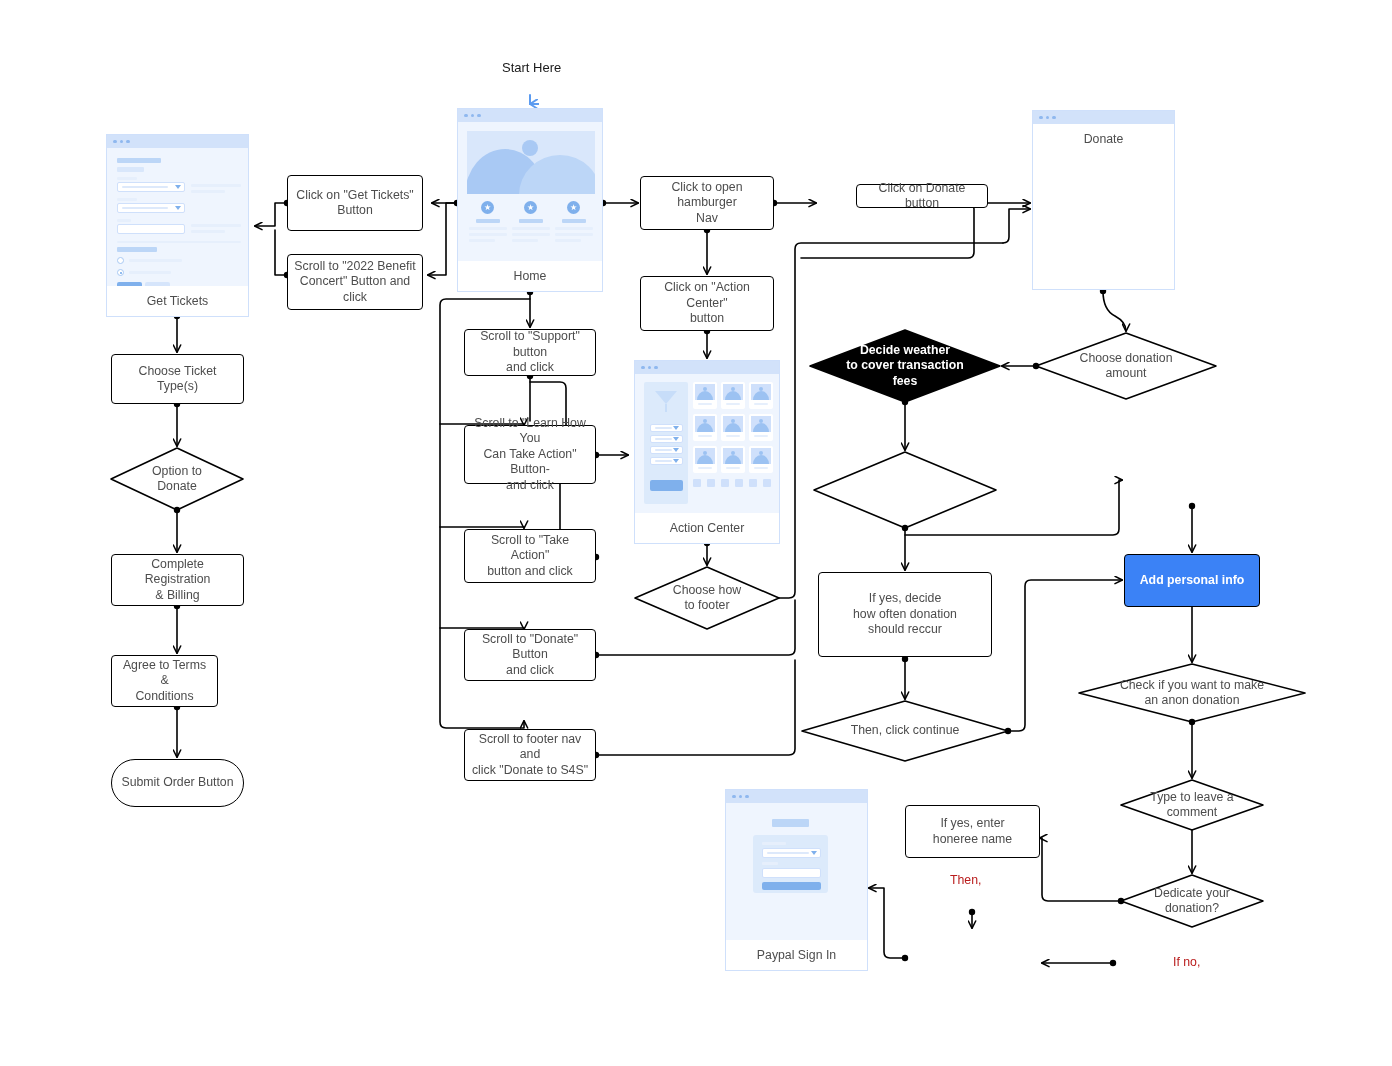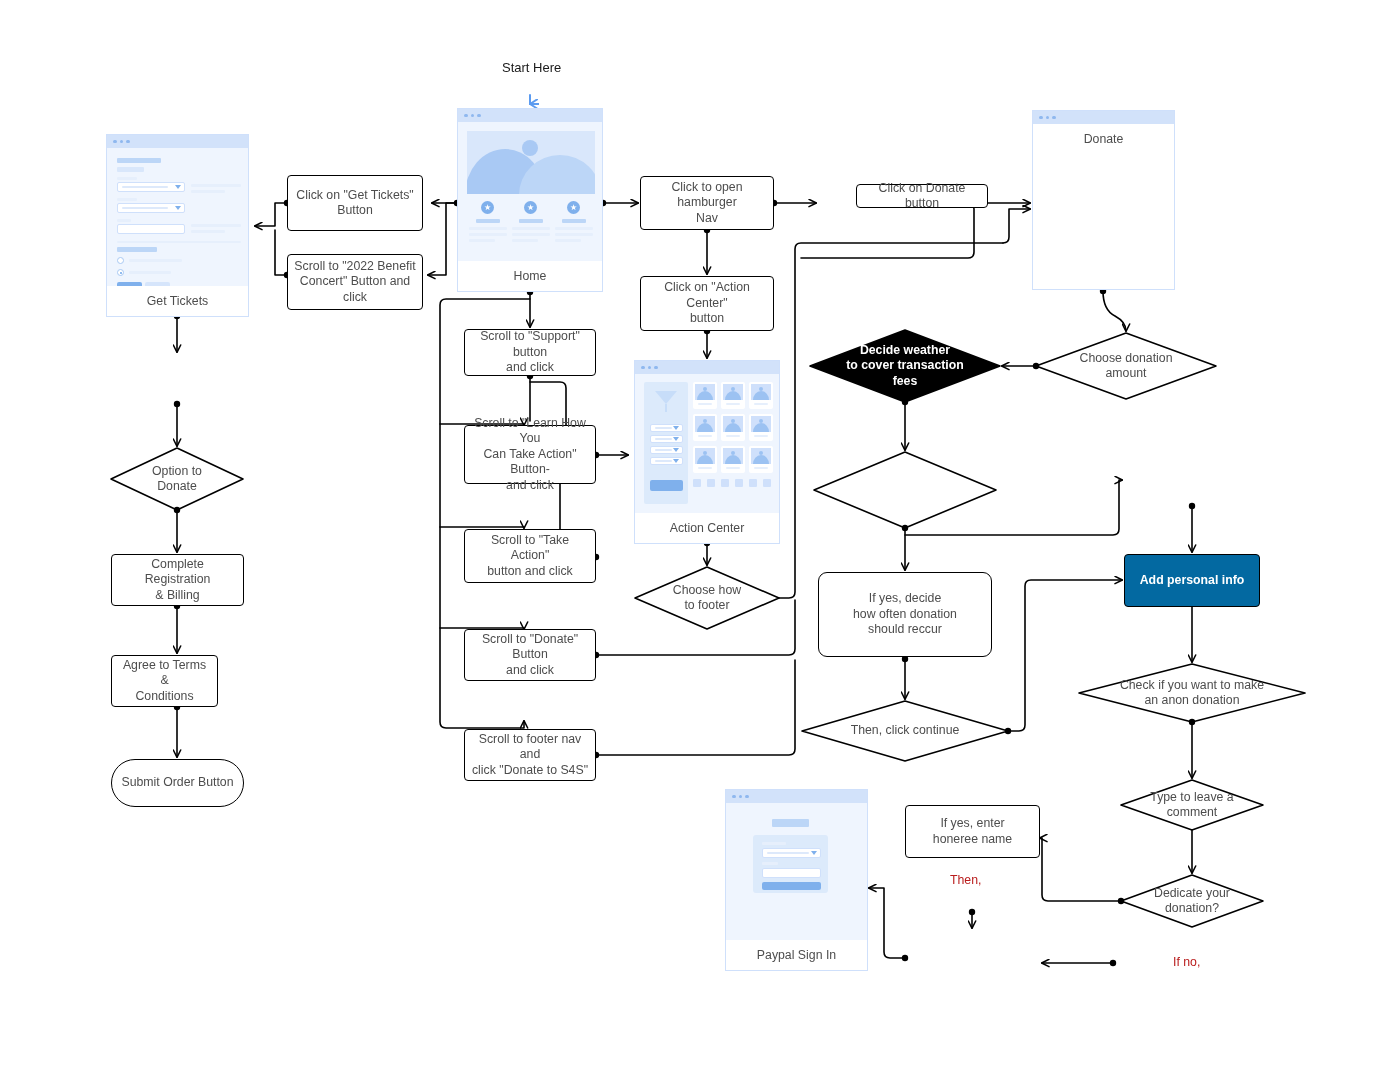--- a/index.html
+++ b/index.html
@@ -6,21 +6,21 @@
   body{width:1392px;height:1066px;overflow:hidden;
        font-family:"Liberation Sans","DejaVu Sans",sans-serif;}
   #canvas{position:relative;width:1392px;height:1066px;}
   svg#wires{position:absolute;left:0;top:0;width:1392px;height:1066px;pointer-events:none;}
 
   
   .node{position:absolute;box-sizing:border-box;display:flex;align-items:center;
         justify-content:center;text-align:center;color:#4d4d4d;font-size:12.3px;
         line-height:15.5px;}
   .rect{border:1.6px solid #000;border-radius:4px;background:#fff;}
-  .rect.dark{background:#0369a1;color:#fff;border-color:#000;font-weight:bold;justify-content:center;}
+  .rect.dark{background:#3b82f6;color:#fff;border-color:#000;font-weight:bold;justify-content:center;}
   .term{border:1.6px solid #000;border-radius:26px;background:#fff;}
   .node .lbl{padding:0 6px;white-space:pre-line;}
 
   
   .dtext{position:absolute;display:flex;align-items:center;justify-content:center;
          text-align:center;color:#4d4d4d;font-size:12.3px;line-height:15.5px;
          white-space:pre-line;box-sizing:border-box;}
   .dtext.dark{color:#ffffff;font-weight:bold;}
 
   
@@ -460,20 +460,23 @@
   <div class="node rect" style="left:287px;top:175px;width:136px;height:56px;">
     <span class="lbl">Click on "Get Tickets"
 Button</span>
     </div>
 
   <div class="node rect" style="left:287px;top:254px;width:136px;height:56px;">
     <span class="lbl">Scroll to "2022 Benefit
 Concert" Button and click</span>
     </div>
 
+  <div class="node rect" style="left:111px;top:354px;width:133px;height:50px;">
+    <span class="lbl">Choose Ticket Type(s)</span>
+    </div>
 
   <div class="dtext" style="left:121px;top:461px;width:112px;height:36px;">
     <span class="lbl">Option to
 Donate</span></div>
 
   <div class="node rect" style="left:111px;top:554px;width:133px;height:52px;">
     <span class="lbl">Complete Registration
 &amp; Billing</span>
     </div>
 
@@ -533,21 +536,21 @@
   <div class="dtext" style="left:1060px;top:348px;width:132px;height:36px;">
     <span class="lbl">Choose donation
 amount</span></div>
 
   <div class="dtext dark" style="left:833px;top:342px;width:144px;height:48px;">
     <span class="lbl">Decide weather
 to cover transaction
 fees</span></div>
 
 
-  <div class="node rect" style="left:818px;top:572px;width:174px;height:85px;border-radius:9px;">
+  <div class="node rect" style="left:818px;top:572px;width:174px;height:85px;">
     <span class="lbl">If yes, decide
 how often donation
 should reccur</span>
     </div>
 
   <div class="dtext" style="left:828px;top:723px;width:154px;height:16px;">
     <span class="lbl">Then, click continue</span></div>
 
 
   <div class="node rect dark" style="left:1124px;top:554px;width:136px;height:53px;">

